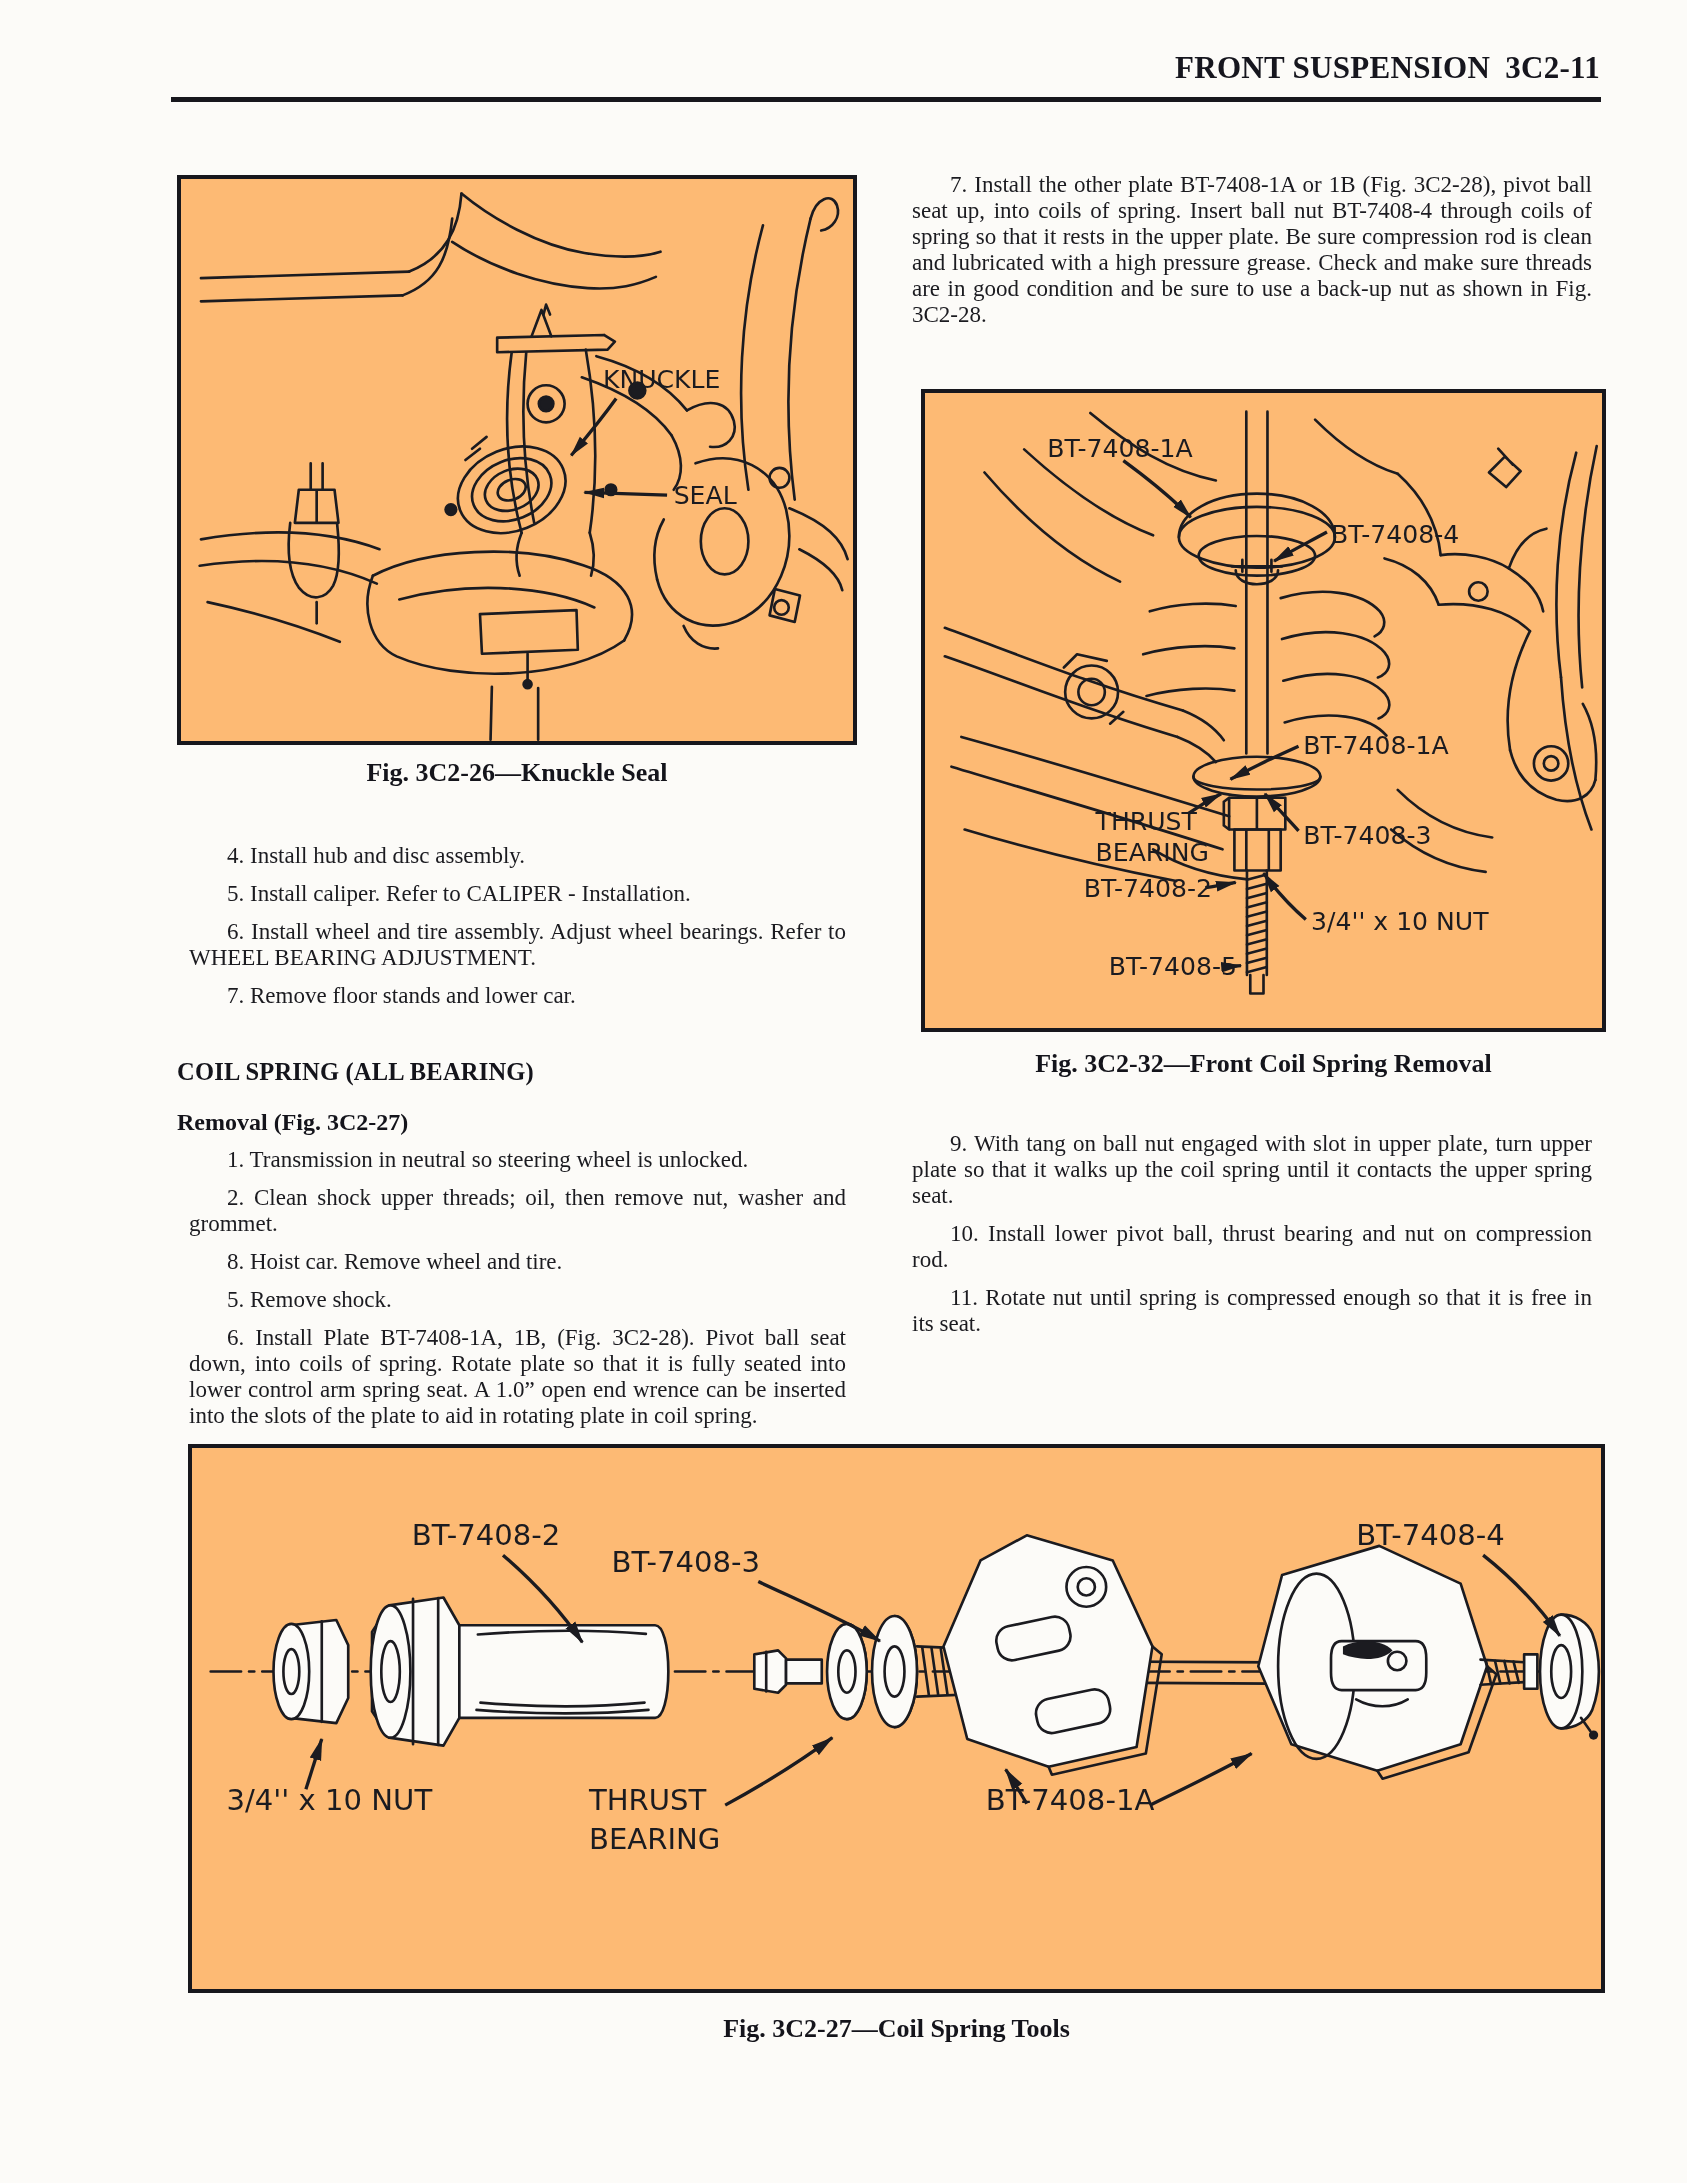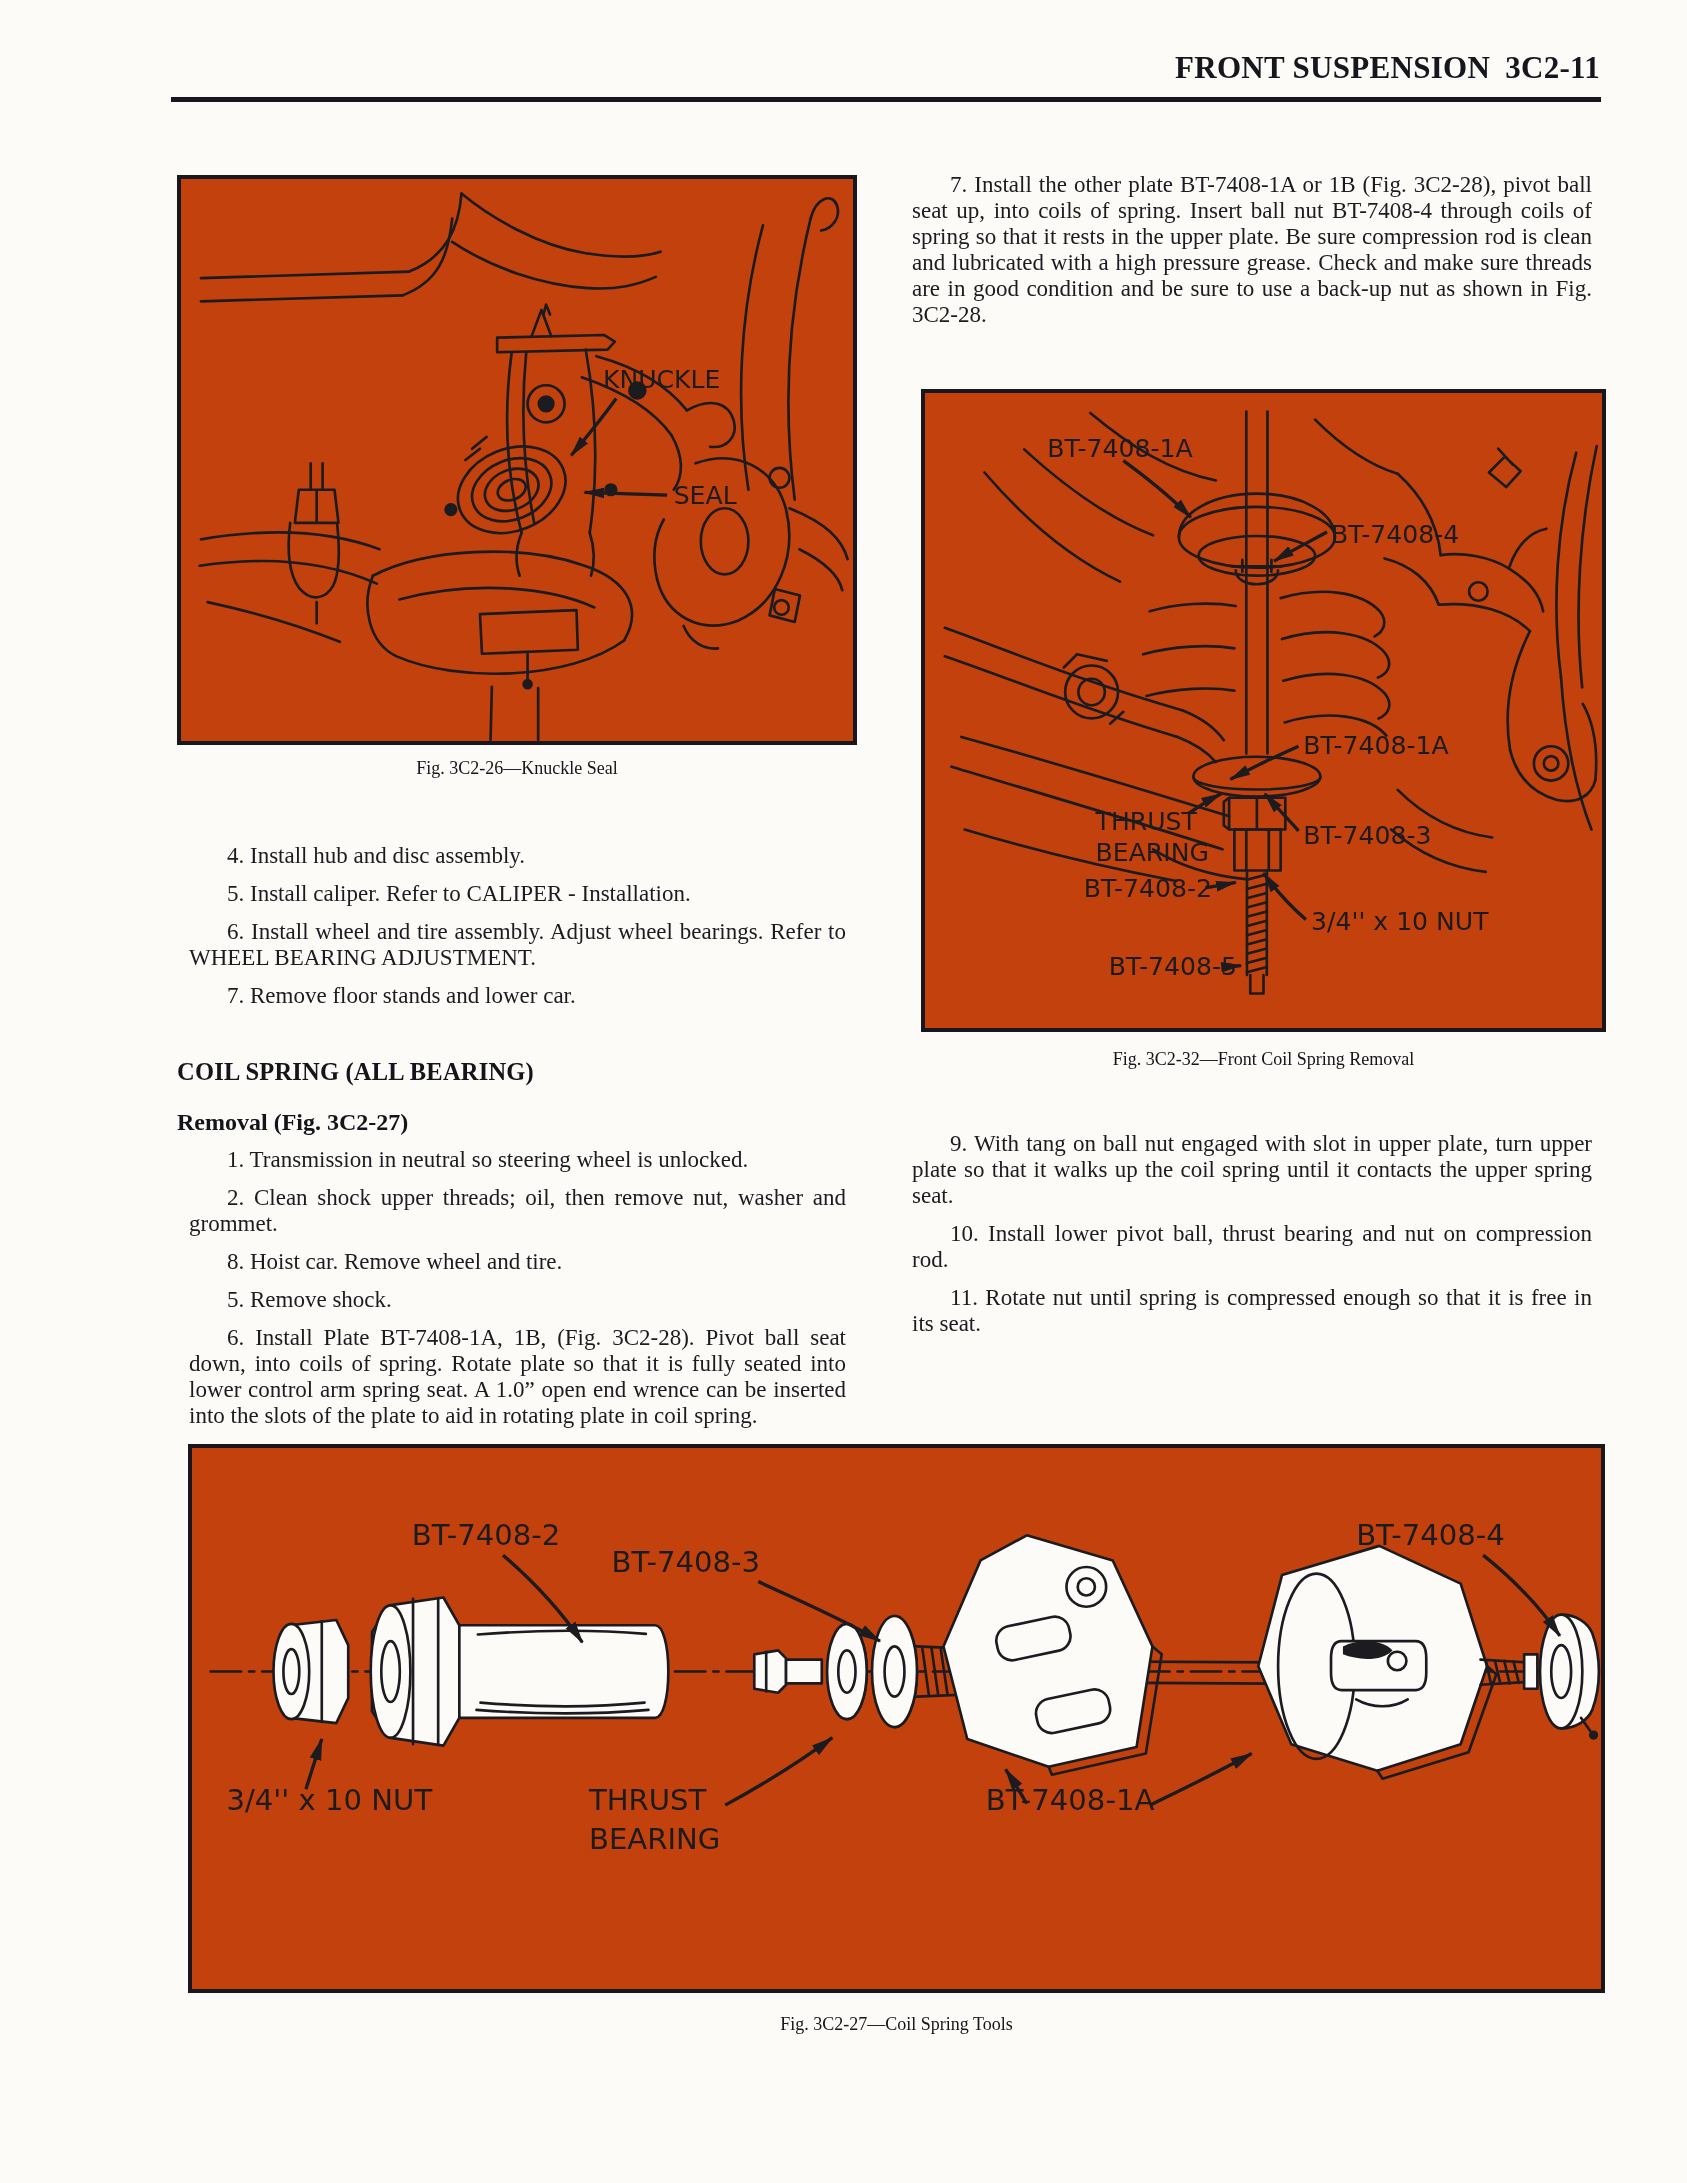--- a/index.html
+++ b/index.html
@@ -5,26 +5,26 @@
   html,body{margin:0;padding:0;background:#e8e6e0;}
   .page{
     position:relative;width:1687px;height:2183px;background:#fcfbf8;
     font-family:"Liberation Serif", serif;color:#1b1b20;overflow:hidden;
   }
   .hdr{
     position:absolute;top:50px;right:87px;display:flex;gap:15px;
     font-weight:bold;font-size:31px;letter-spacing:0.3px;color:#16161e;
   }
   .rule{position:absolute;top:97px;left:171px;width:1430px;height:4.6px;background:#17171d;}
-  .figbox{position:absolute;border:4px solid #17171d;background:#c2410c;}
+  .figbox{position:absolute;border:4px solid #17171d;background:#fdba74;}
   #fig26-box{left:177px;top:175px;width:672px;height:562px;}
   #fig28-box{left:921px;top:389px;width:677px;height:635px;}
   #fig27-box{left:188px;top:1444px;width:1409px;height:541px;}
   .caption{
-    position:absolute;text-align:center;font-weight:normal;font-size:18px;color:#14141b;
+    position:absolute;text-align:center;font-weight:bold;font-size:26px;color:#14141b;
   }
   #fig26-cap{left:177px;top:758px;width:680px;}
   #fig28-cap{left:921px;top:1049px;width:685px;}
   #fig27-cap{left:188px;top:2014px;width:1417px;}
   .col{position:absolute;font-size:23px;line-height:26px;text-align:justify;}
   #left-col-top{left:177px;top:831px;width:681px;}
   #right-col-top{left:900px;top:160px;width:704px;}
   #right-col-bottom{left:900px;top:1119px;width:704px;}
   p.step{margin:12px;text-indent:38px;}
   h3.sect{font-size:24.5px;margin:50px 0 0 0;letter-spacing:0.2px;color:#14141b;}

